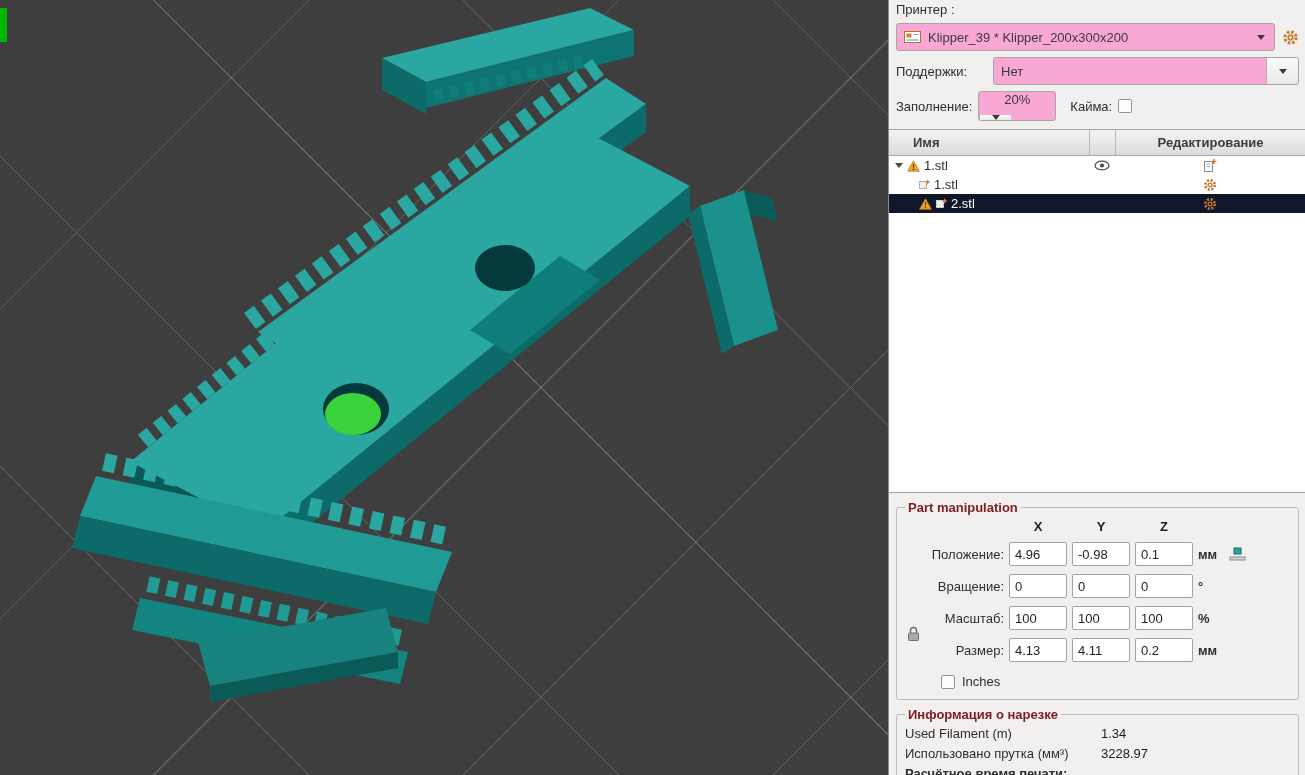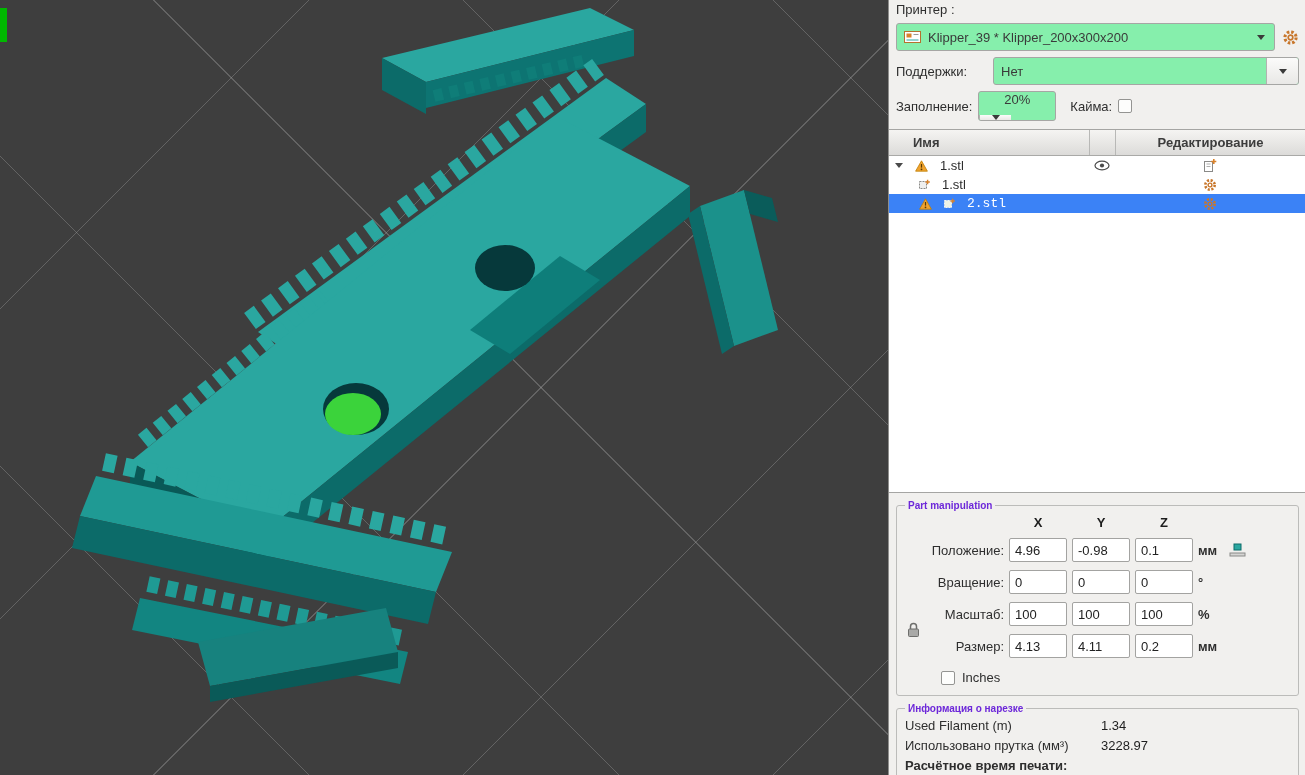--- a/index.html
+++ b/index.html
@@ -20,21 +20,21 @@
 
   
   .panel {
     flex:1; height:775px; overflow:hidden; background:#f1f0ee;
     border-left:1px solid #8e8e8c; padding:2px 6px 0 7px;
   }
   .lbl { color:#2e2e2e; }
   .row { display:flex; align-items:center; margin-top:6px; }
 
   .combo {
-    display:flex; align-items:center; background:#86efac;
+    display:flex; align-items:center; background:#f9a8d4;
     border:1px solid #a6a6a4; border-radius:3px; height:28px; overflow:hidden;
   }
   .combo .txt { flex:1; padding:0 7px; white-space:nowrap; overflow:hidden; color:#3a3a3a; }
   .combo .arrow-zone {
     width:32px; align-self:stretch; display:flex; align-items:center; justify-content:center;
     border-left:1px solid #b3b3b1; background:linear-gradient(#fbfbfa,#e9e8e6);
   }
   .tri-down { width:0; height:0; border-left:4px solid transparent; border-right:4px solid transparent; border-top:5px solid #3a3a3a; }
 
   .printer-row .combo { flex:1; }
@@ -59,30 +59,30 @@
   .objects-header {
     display:flex; height:26px; flex:0 0 26px; align-items:center;
     background:linear-gradient(#f5f4f2,#dcdbd9); border-bottom:1px solid #a9a9a7;
     font-weight:bold; color:#3c3c3c;
   }
   .hdr-name { flex:1; padding-left:24px; }
   .hdr-mid  { width:26px; align-self:stretch; border-left:1px solid #b8b8b6; }
   .hdr-edit { width:190px; align-self:stretch; display:flex; align-items:center; justify-content:center; border-left:1px solid #b8b8b6; }
 
   .obj-row { display:flex; align-items:center; height:19px; flex:0 0 19px; color:#2e2e2e; }
-  .obj-row .name-cell { flex:1; display:flex; align-items:center; gap:12px; padding-left:6px; }
+  .obj-row .name-cell { flex:1; display:flex; align-items:center; gap:4px; padding-left:6px; }
   .obj-row .mid-cell  { width:26px; display:flex; justify-content:center; }
   .obj-row .edit-cell { width:190px; display:flex; justify-content:center; }
   .obj-row.child .name-cell { padding-left:30px; }
-  .obj-row.selected { background:#3b82f6; color:#fff;font-family:Liberation Mono, monospace; }
+  .obj-row.selected { background:#0f172a; color:#fff; }
   .expander { width:0; height:0; border-left:4px solid transparent; border-right:4px solid transparent; border-top:5px solid #4a4a4a; cursor:pointer; }
 
   
   fieldset { border:1px solid #bcbcba; border-radius:3px; margin:7px 0 0 0; padding:2px 8px 10px 8px; position:relative; }
-  legend { font-weight:bold; color:#6d28d9; padding:0 3px; font-size:10px; }
+  legend { font-weight:bold; color:#7f1d1d; padding:0 3px; font-size:13px; }
 
   .pm-grid {
     display:grid; grid-template-columns:16px 78px 58px 58px 58px auto;
     column-gap:5px; row-gap:8px; align-items:center; margin-top:2px;
   }
   .axis-hdr { font-weight:bold; text-align:center; color:#1d1d1d; }
   .pm-label { text-align:right; color:#2e2e2e; }
   input.num {
     width:58px; height:24px; border:1px solid #a3a3a1; border-radius:2px;
     padding:0 5px; font:13px "Liberation Sans", sans-serif; background:#fff; color:#222;

